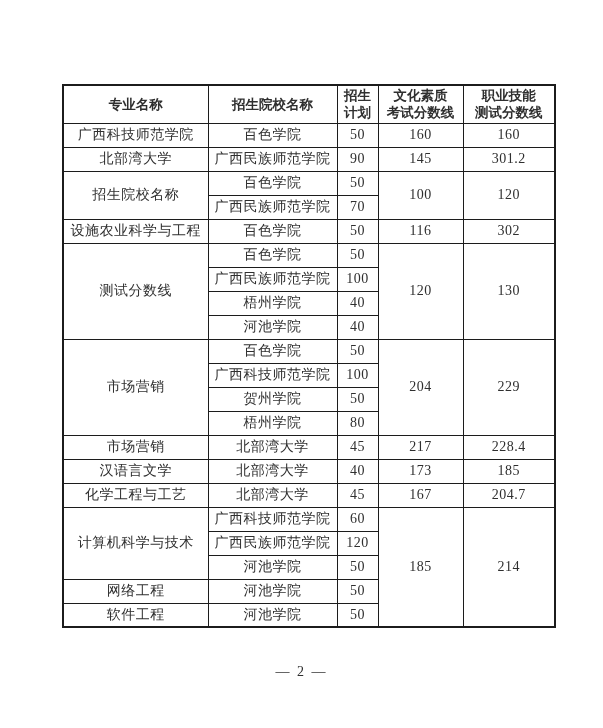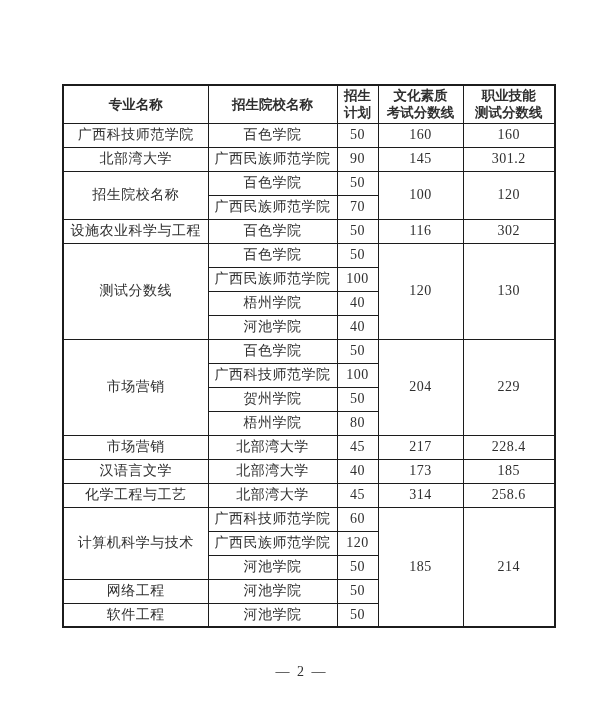--- a/index.html
+++ b/index.html
@@ -168,22 +168,22 @@
           <td>汉语言文学</td>
           <td>北部湾大学</td>
           <td>40</td>
           <td>173</td>
           <td>185</td>
         </tr>
         <tr>
           <td>化学工程与工艺</td>
           <td>北部湾大学</td>
           <td>45</td>
-          <td>314</td>
-          <td>258.6</td>
+          <td>167</td>
+          <td>204.7</td>
         </tr>
         <tr>
           <td rowspan="3">计算机科学与技术</td>
           <td>广西科技师范学院</td>
           <td>60</td>
           <td rowspan="5">185</td>
           <td rowspan="5">214</td>
         </tr>
         <tr>
           <td>广西民族师范学院</td>

